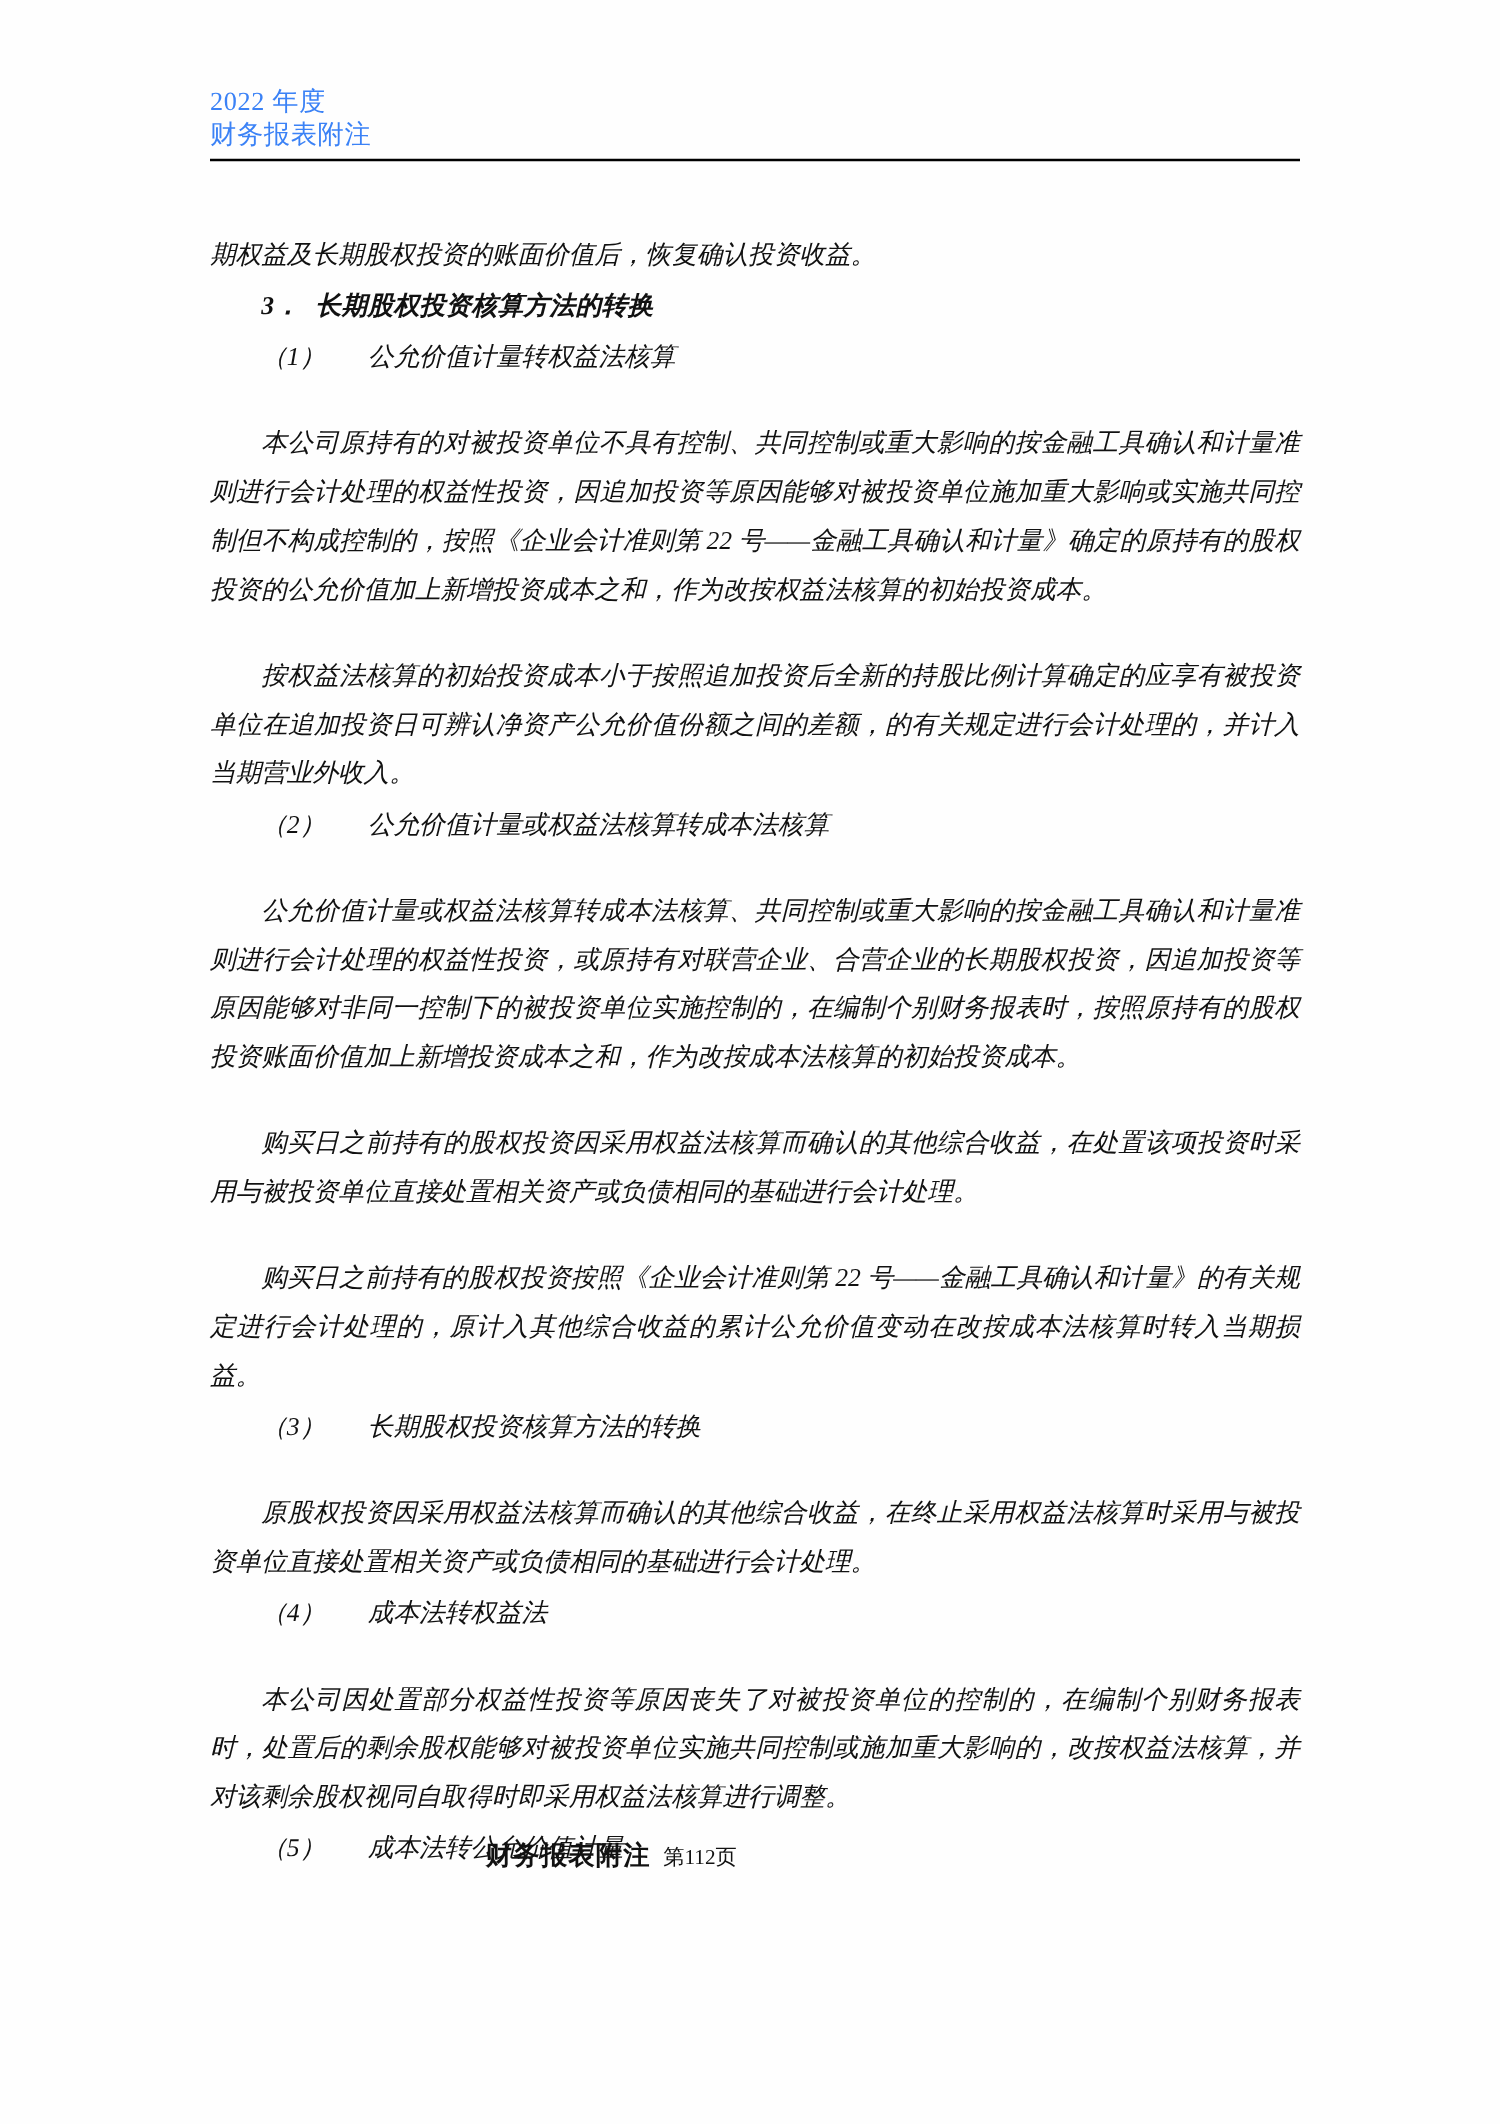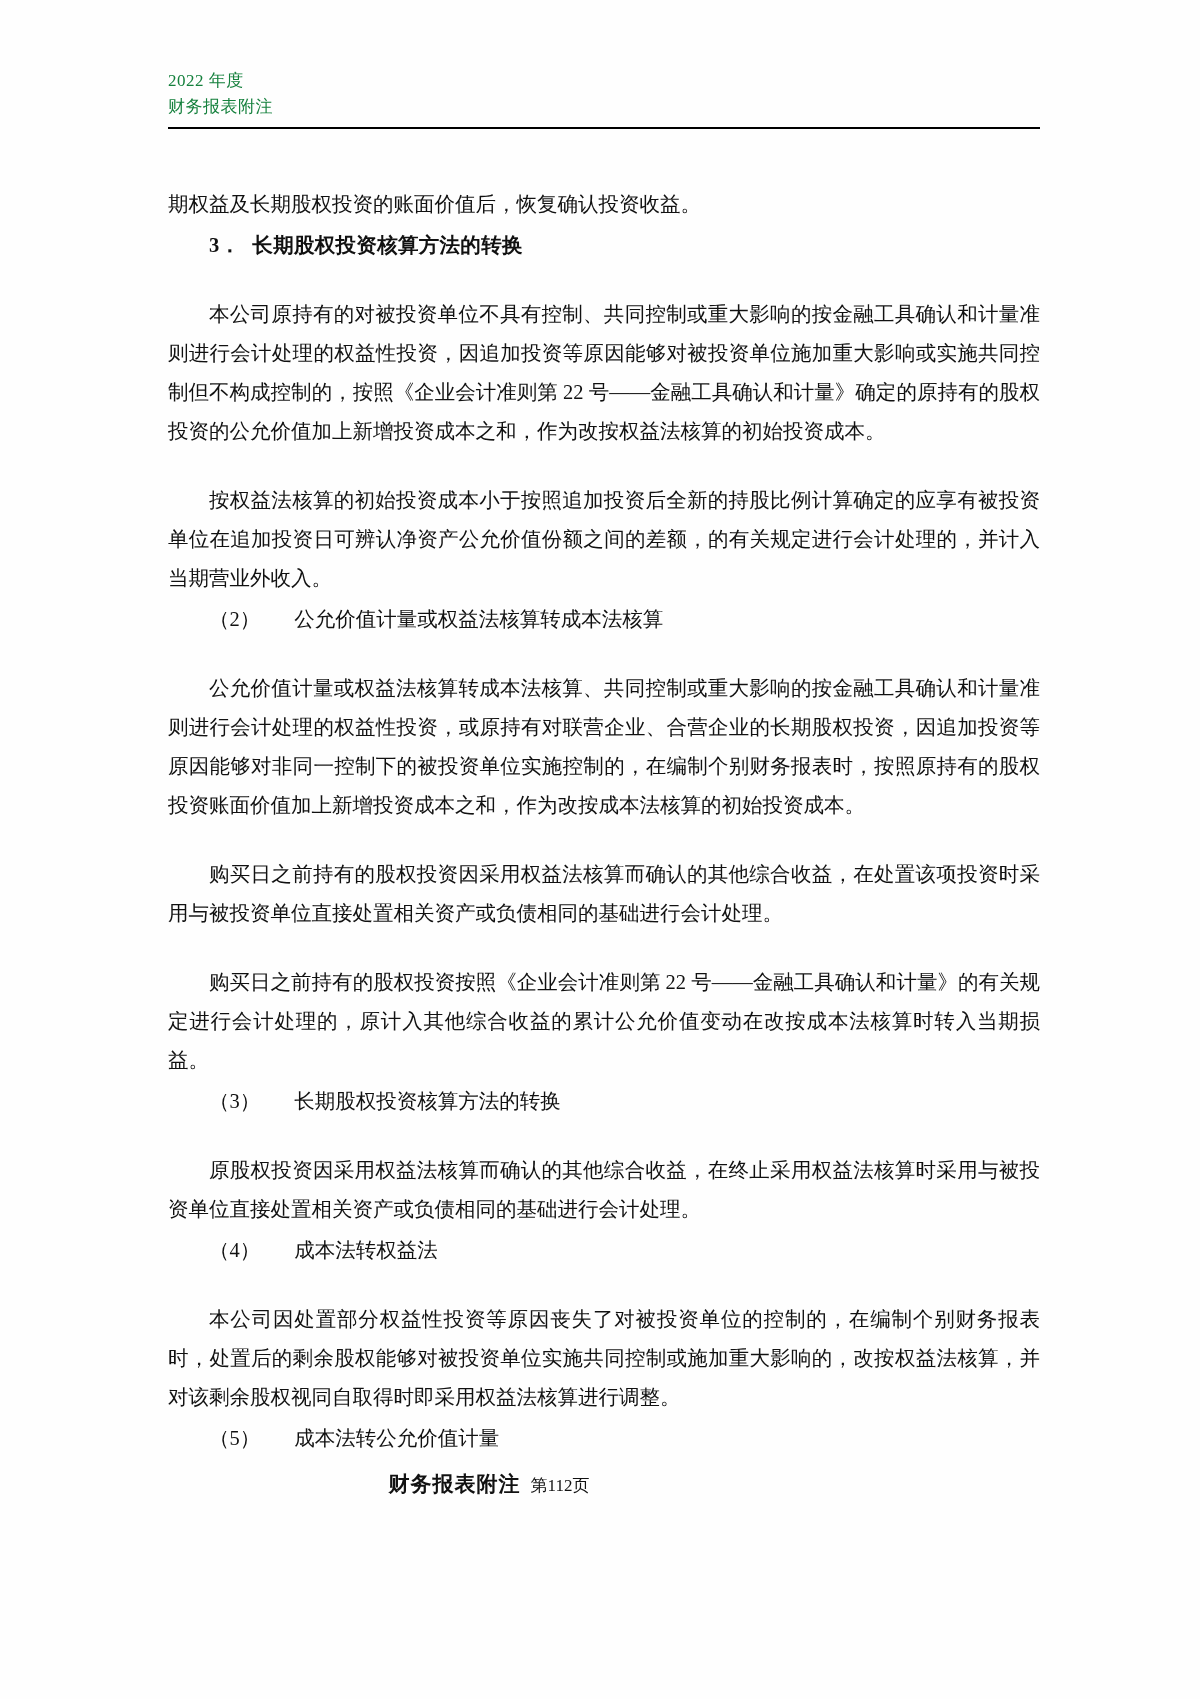--- a/index.html
+++ b/index.html
@@ -22,39 +22,40 @@
     height: 1699px;
     background: #fefefe;
   }
   .header {
     position: absolute;
     left: 168px;
     top: 68px;
     width: 872px;
   }
   .header-line {
-    font-size: 17px;
+    font-size: 21px;
     line-height: 26px;
     letter-spacing: 0.5px;
-    color: #15803d;
+    color: #3b82f6;
     font-family: "Liberation Serif", "DejaVu Serif", serif;
   }
   .header-rule {
     position: absolute;
     left: 168px;
     top: 127px;
     width: 872px;
     height: 2px;
     background: #000000;
   }
   .content {
     position: absolute;
     left: 168px;
     top: 185px;
     width: 872px;
+    font-style: italic;
   }
   p {
     margin: 0 0 2px 0;
     font-size: 20.5px;
     line-height: 39px;
     text-align: justify;
     text-justify: inter-ideograph;
     color: #111111;
     font-family: "Liberation Serif", "DejaVu Serif", serif;
   }
@@ -106,20 +107,21 @@
     <div class="header-line">财务报表附注</div>
   </div>
   <div class="header-rule"></div>
 
   <div class="content">
 
     <p class="cont">期权益及长期股权投资的账面价值后，恢复确认投资收益。</p>
 
     <p class="heading"><span>3．</span><span class="gap-sm"></span><span>长期股权投资核算方法的转换</span></p>
 
+    <p class="subheading"><span>（1）</span><span class="gap-md"></span><span>公允价值计量转权益法核算</span></p>
 
     <p class="indent">本公司原持有的对被投资单位不具有控制、共同控制或重大影响的按金融工具确认和计量准则进行会计处理的权益性投资，因追加投资等原因能够对被投资单位施加重大影响或实施共同控制但不构成控制的，按照《企业会计准则第 22 号——金融工具确认和计量》确定的原持有的股权投资的公允价值加上新增投资成本之和，作为改按权益法核算的初始投资成本。</p>
 
     <p class="indent">按权益法核算的初始投资成本小于按照追加投资后全新的持股比例计算确定的应享有被投资单位在追加投资日可辨认净资产公允价值份额之间的差额，的有关规定进行会计处理的，并计入当期营业外收入。</p>
 
     <p class="subheading"><span>（2）</span><span class="gap-md"></span><span>公允价值计量或权益法核算转成本法核算</span></p>
 
     <p class="indent">公允价值计量或权益法核算转成本法核算、共同控制或重大影响的按金融工具确认和计量准则进行会计处理的权益性投资，或原持有对联营企业、合营企业的长期股权投资，因追加投资等原因能够对非同一控制下的被投资单位实施控制的，在编制个别财务报表时，按照原持有的股权投资账面价值加上新增投资成本之和，作为改按成本法核算的初始投资成本。</p>
 
     <p class="indent">购买日之前持有的股权投资因采用权益法核算而确认的其他综合收益，在处置该项投资时采用与被投资单位直接处置相关资产或负债相同的基础进行会计处理。</p>

